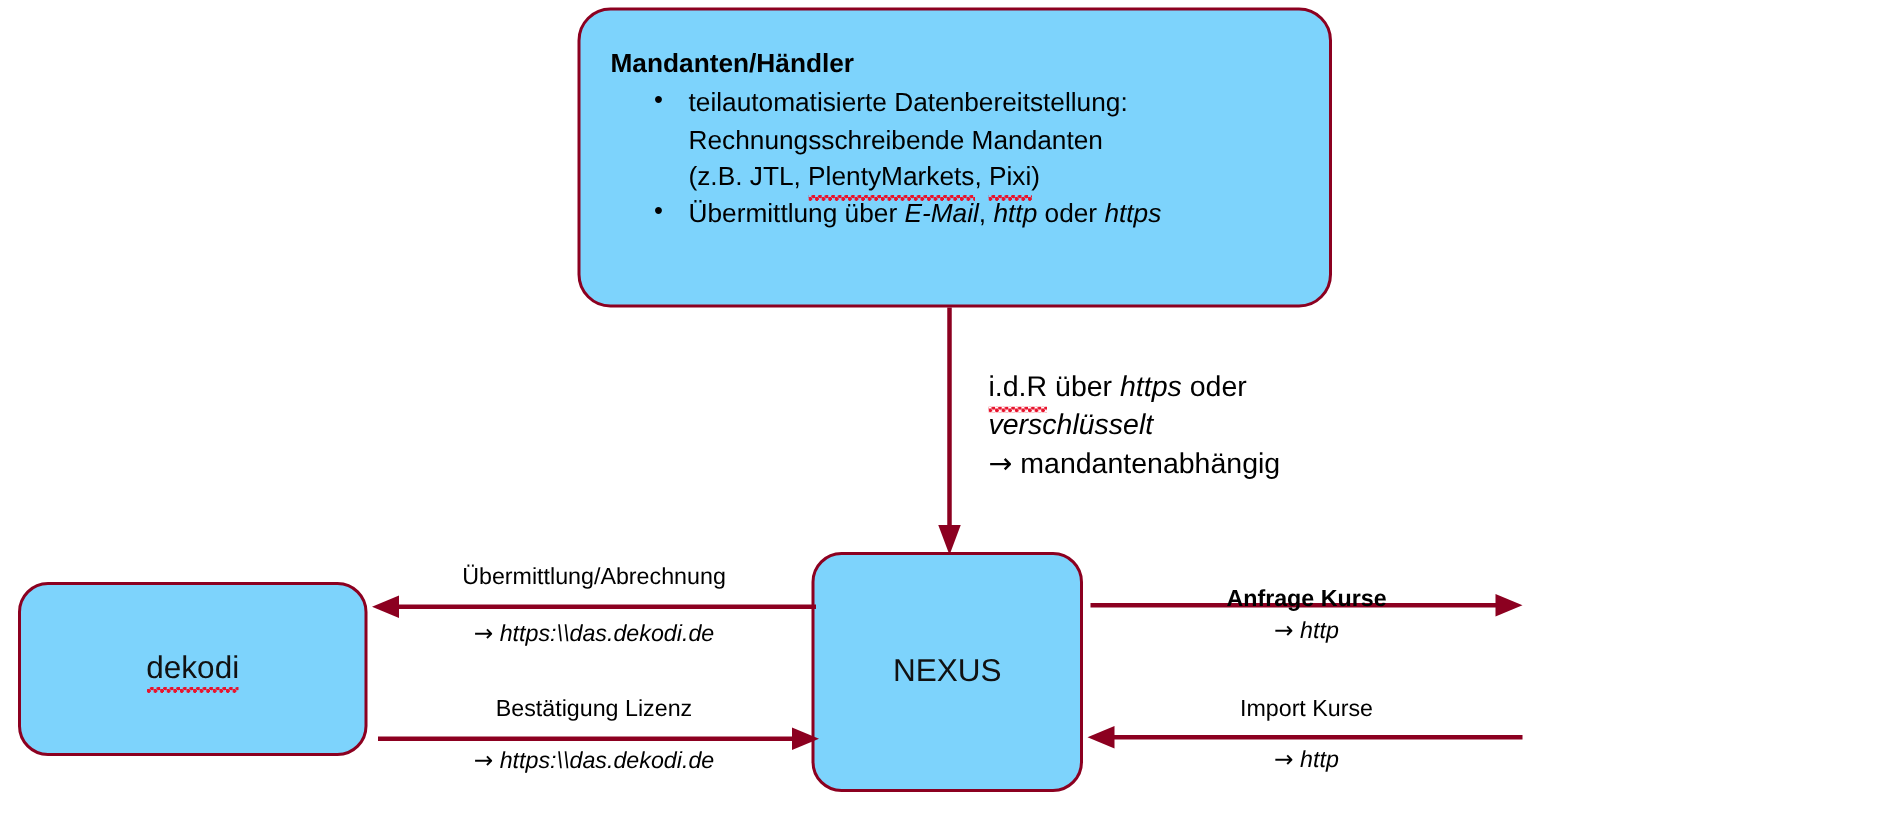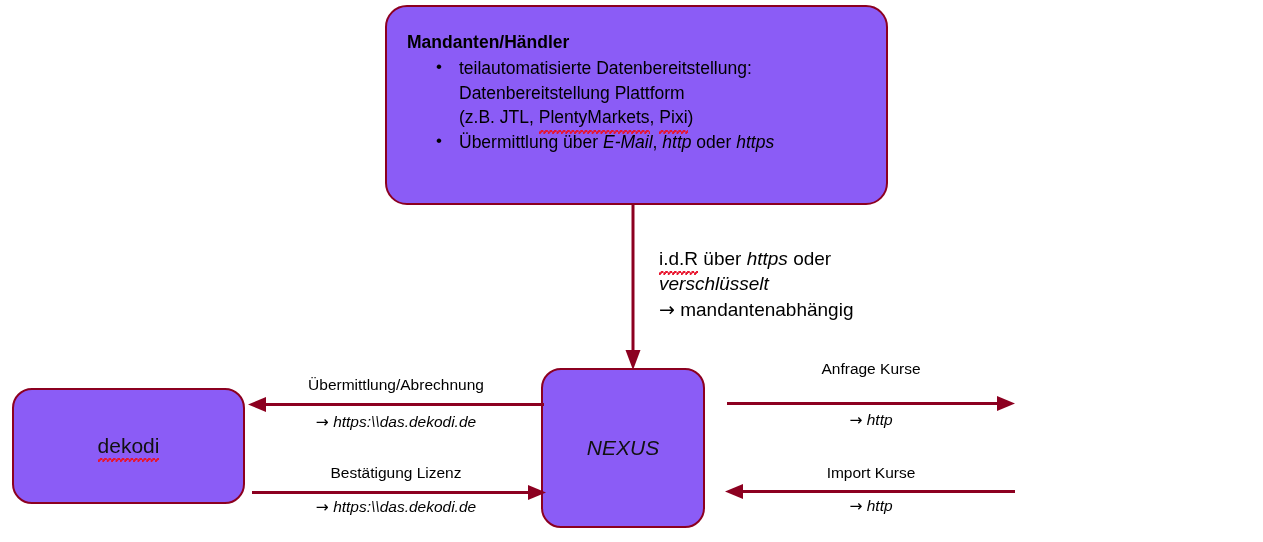--- a/index.html
+++ b/index.html
@@ -18,21 +18,21 @@
     background: #ffffff;
     overflow: hidden;
   }
 
   
   .box {
     position: absolute;
     box-sizing: border-box;
     border: 2.5px solid #8C0020;
     border-radius: 20px;
-    background: #8b5cf6;
+    background: #7dd3fc;
   }
   .box-centered {
     display: flex;
     align-items: center;
     justify-content: center;
   }
   .box-label {
     font-size: 21px;
     color: #111111;
     line-height: 1.1;
@@ -132,21 +132,21 @@
 <body>
 
 <div id="canvas">
 
   <div class="box" id="box-mandanten">
     <div class="mandanten-inner">
       <div class="mandanten-title">Mandanten/Händler</div>
       <ul class="mandanten-list">
         <li>
           <div><span>teilautomatisierte Datenbereitstellung:</span></div>
-          <div><span>Datenbereitstellung Plattform</span></div>
+          <div><span>Rechnungsschreibende Mandanten</span></div>
           <div><span>(z.B. JTL, </span><span class="squiggle">PlentyMarkets</span><span>, </span><span class="squiggle">Pixi</span><span>)</span></div>
         </li>
         <li>
           <div><span>Übermittlung über </span><span class="it">E-Mail</span><span>, </span><span class="it">http</span><span> oder </span><span class="it">https</span></div>
         </li>
       </ul>
     </div>
   </div>
 
   <svg class="arrow-svg" style="left:615px; top:200px; width:40px; height:175px;" viewBox="0 0 40 175">
@@ -158,21 +158,21 @@
     <div><span class="squiggle">i.d.R</span><span> über </span><span class="it">https</span><span> oder</span></div>
     <div><span class="it">verschlüsselt</span></div>
     <div><span class="arrowglyph">→</span>
       <span>mandantenabhängig</span></div>
   </div>
 
   <div class="box box-centered" style="left:12px; top:388px; width:233px; height:116px;">
     <span class="box-label squiggle">dekodi</span>
   </div>
 
-  <div class="box box-centered" style="left:541px; top:368px; width:164px; height:160px;font-style:italic;">
+  <div class="box box-centered" style="left:541px; top:368px; width:181px; height:160px;">
     <span class="box-label">NEXUS</span>
   </div>
 
 
   <svg class="arrow-svg" style="left:248px; top:395px; width:296px; height:20px;" viewBox="0 0 296 20">
     <line x1="14" y1="9.5" x2="296" y2="9.5" stroke="#8C0020" stroke-width="3"></line>
     <polygon points="0,9.5 18,2 18,17" fill="#8C0020"></polygon>
   </svg>
   <div class="edge-label" style="left:248px; top:376px; width:296px;"><span>Übermittlung/Abrechnung</span></div>
   <div class="edge-label sub" style="left:248px; top:413px; width:296px;"><span class="arrowglyph">→</span>
@@ -183,21 +183,21 @@
     <polygon points="294,9.5 276,2 276,17" fill="#8C0020"></polygon>
   </svg>
   <div class="edge-label" style="left:248px; top:464px; width:296px;"><span>Bestätigung  Lizenz</span></div>
   <div class="edge-label sub" style="left:248px; top:498px; width:296px;"><span class="arrowglyph">→</span>
        <span>https:\\das.dekodi.de</span></div>
 
   <svg class="arrow-svg" style="left:727px; top:394px; width:288px; height:20px;" viewBox="0 0 288 20">
     <line x1="0" y1="9.5" x2="274" y2="9.5" stroke="#8C0020" stroke-width="3"></line>
     <polygon points="288,9.5 270,2 270,17" fill="#8C0020"></polygon>
   </svg>
-  <div class="edge-label" style="left:727px; top:360px; width:288px;"><span>Anfrage Kurse</span></div>
+  <div class="edge-label" style="left:727px; top:391px; width:288px;font-weight:bold;"><span>Anfrage Kurse</span></div>
   <div class="edge-label sub" style="left:727px; top:411px; width:288px;"><span class="arrowglyph">→</span>
        <span>http</span></div>
 
   <svg class="arrow-svg" style="left:725px; top:482px; width:290px; height:20px;" viewBox="0 0 290 20">
     <line x1="14" y1="9.5" x2="290" y2="9.5" stroke="#8C0020" stroke-width="3"></line>
     <polygon points="0,9.5 18,2 18,17" fill="#8C0020"></polygon>
   </svg>
   <div class="edge-label" style="left:727px; top:464px; width:288px;"><span>Import Kurse</span></div>
   <div class="edge-label sub" style="left:727px; top:497px; width:288px;"><span class="arrowglyph">→</span>
        <span>http</span></div>

